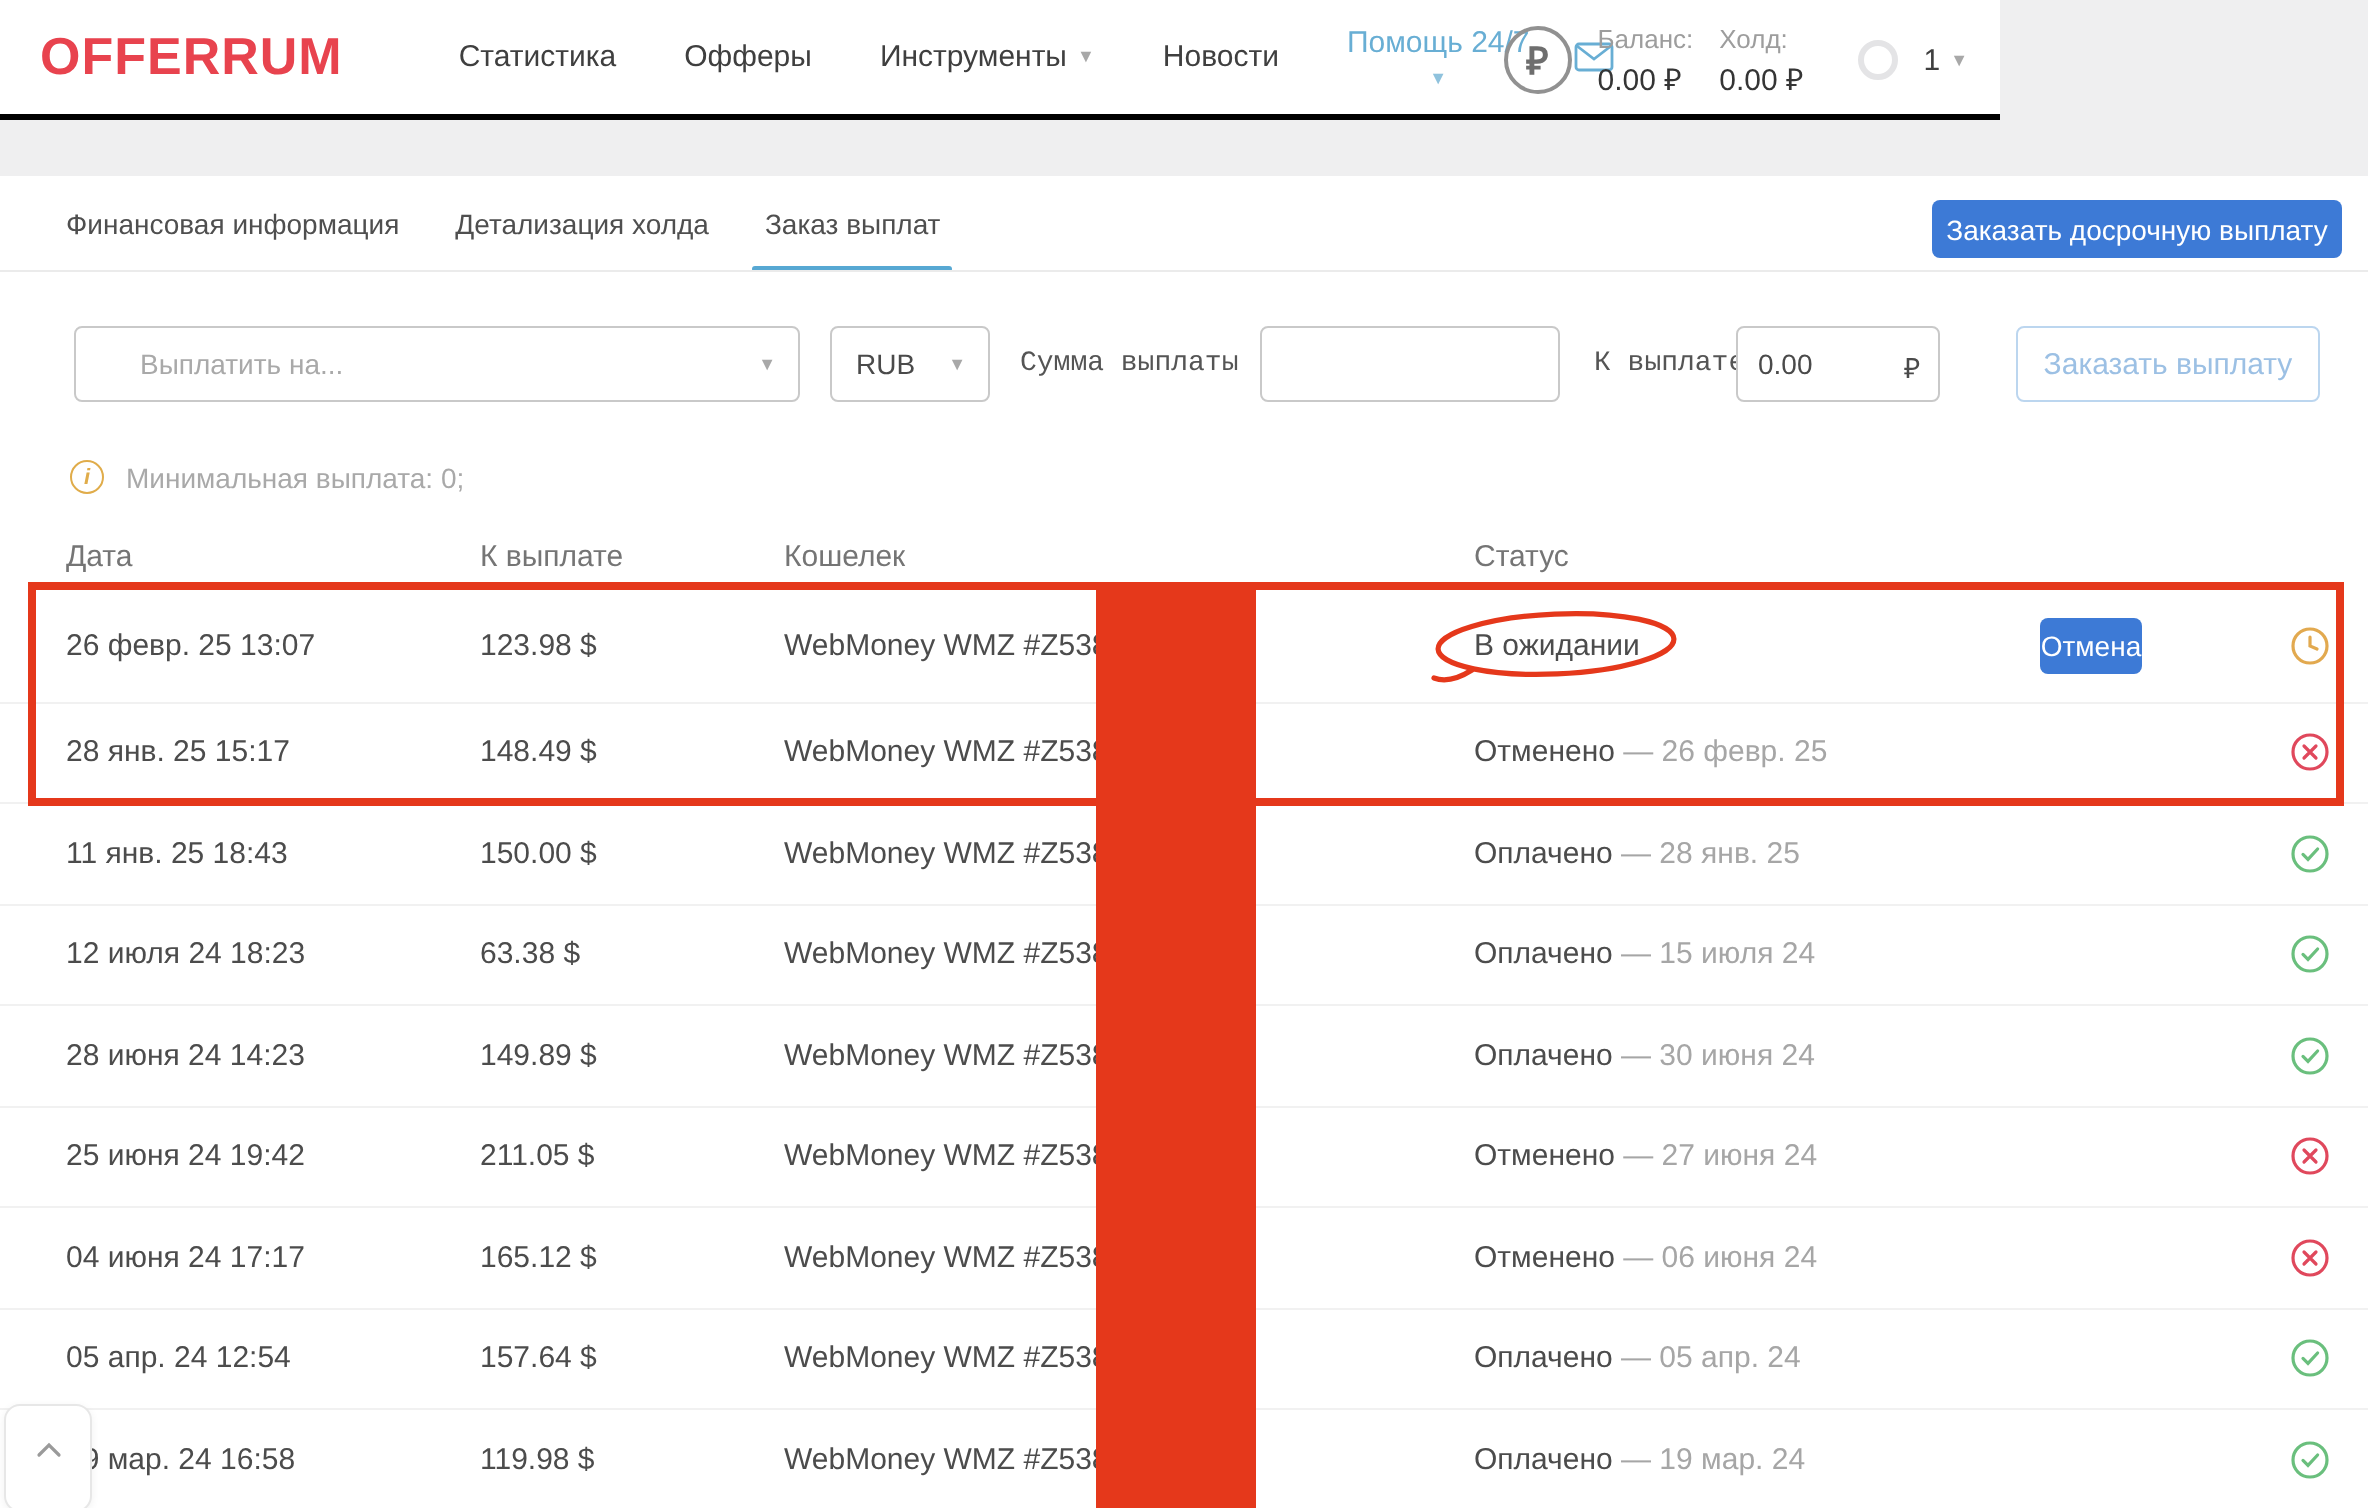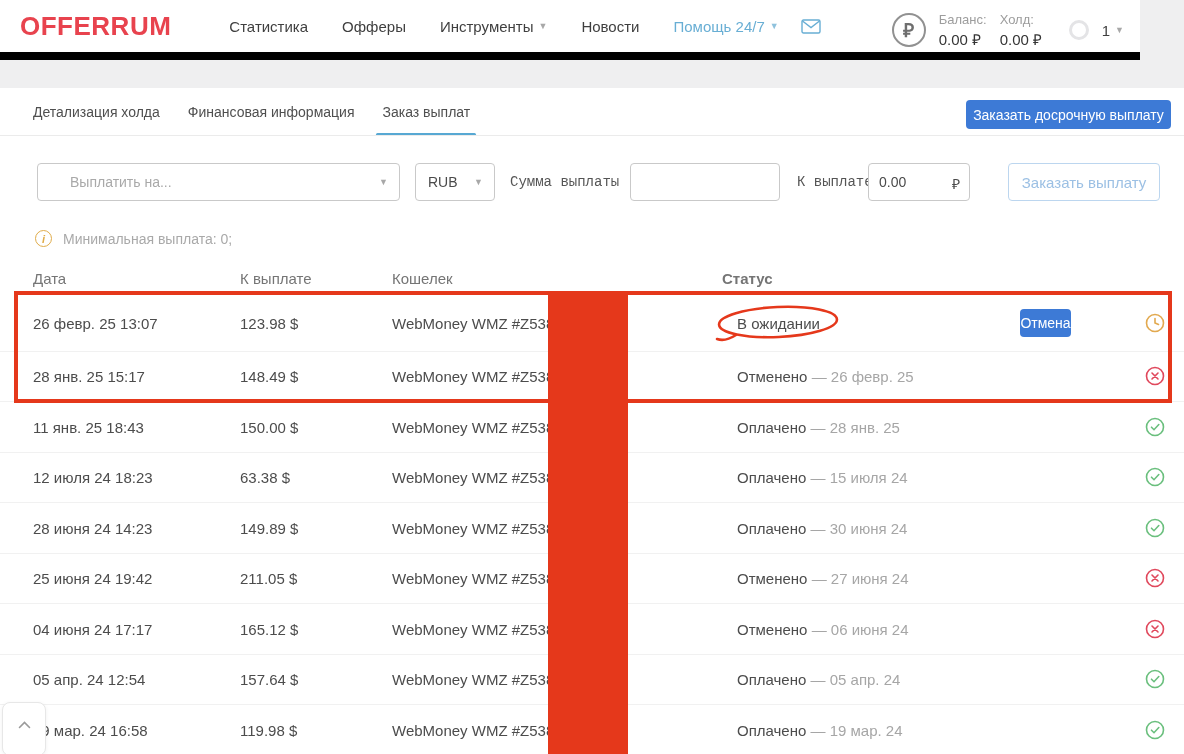--- a/index.html
+++ b/index.html
@@ -6,31 +6,31 @@
   html,body { width:1184px; height:754px; }
   body {
     position:relative;
     font-family:"Liberation Sans", sans-serif;
     background:#efeff0;
     overflow:hidden;
     color:#4c4c4c;
   }
   
   .header {
-    position:absolute; top:0; left:0; width:1140px; height:60px;
-    background:#fff; border-bottom:8px solid #000000;
+    position:absolute; top:0; left:0; width:1000px; height:60px;
+    background:#fff; border-bottom:3px solid #000000;
     display:flex; align-items:center;
   }
   .logo {
     margin-left:20px; font-size:26px; font-weight:bold;
     color:#e8434e; letter-spacing:0.5px;
   }
   .nav { display:flex; align-items:center; margin-left:58px; gap:34px; }
   .nav-item { font-size:15px; color:#3f3f3f; display:flex; align-items:center; gap:5px; cursor:pointer;text-align:center; }
-  .nav-item.accent { color:#68aed4; }
+  .nav-item.accent { color:#68aed4;flex-direction:column; }
   .caret { font-size:9px; color:#a8a8a8; line-height:1; }
   .nav-item.accent .caret { color:#8fc2dd; }
   .mail-icon { margin-left:-12px; display:flex; cursor:pointer; }
   .hdr-right { position:absolute; right:16px; top:0; height:60px; display:flex; align-items:center; gap:13px; }
   .rub-circle {
     width:34px; height:34px; border:2px solid #919191; border-radius:50%;
     display:flex; align-items:center; justify-content:center;
     font-size:19px; font-weight:bold; color:#6e6e6e;
   }
   .bal-block { display:flex; flex-direction:column; }
@@ -82,21 +82,21 @@
   .note { position:absolute; top:230px; left:35px; display:flex; align-items:center; gap:11px; }
   .info-icon {
     width:17px; height:17px; border:1.5px solid #e0ac4a; border-radius:50%;
     color:#e0ac4a; font-size:11px; font-style:italic; font-weight:bold;
     display:flex; align-items:center; justify-content:center;
   }
   .note-text { font-size:14px; color:#a9a9a9; }
   
   .thead { position:absolute; top:270px; left:0; width:1184px; height:20px; font-size:15px; color:#757575; }
   .th { position:absolute; top:0; }
-  .th-date { left:33px; } .th-amount { left:240px; } .th-wallet { left:392px; } .th-status { left:722px;font-weight:bold; }
+  .th-date { left:33px; } .th-amount { left:240px; } .th-wallet { left:392px; } .th-status { left:737px; }
   .rows { position:absolute; top:296px; left:0; width:1184px; }
   .trow { position:relative; height:50.5px; border-bottom:1px solid #f1f1f1; background:#fff; }
   .trow.first { height:55.5px; }
   .cell { position:absolute; top:50%; transform:translateY(-50%); font-size:15px; color:#4c4c4c; white-space:nowrap; }
   .c-date { left:33px; } .c-amount { left:240px; } .c-wallet { left:392px; } .c-status { left:737px; }
   .st-date { color:#a6a6a6; }
   .btn-cancel {
     position:absolute; left:1020px; top:50%; transform:translateY(-50%);
     width:51px; height:28px; background:#3d7ad6; color:#fff; border:none; border-radius:4px;
     font-size:14px; font-family:"Liberation Sans",sans-serif; cursor:pointer;
@@ -161,22 +161,22 @@
     <div class="user-box">
       <span>1</span>
       <span class="caret">▼</span>
     </div>
   </div>
 </div>
 
 <div class="card"></div>
 
 <div class="tabs">
+  <div class="tab">Финансовая информация</div>
   <div class="tab">Детализация холда</div>
-  <div class="tab">Финансовая информация</div>
   <div class="tab active">Заказ выплат</div>
 </div>
 <div class="tabs-border"></div>
 
 <button class="btn-primary">Заказать досрочную выплату</button>
 
 <div class="filter-row">
   <div class="sel sel-payout">
     <span>Выплатить на...</span>
     <span class="caret">▼</span>

